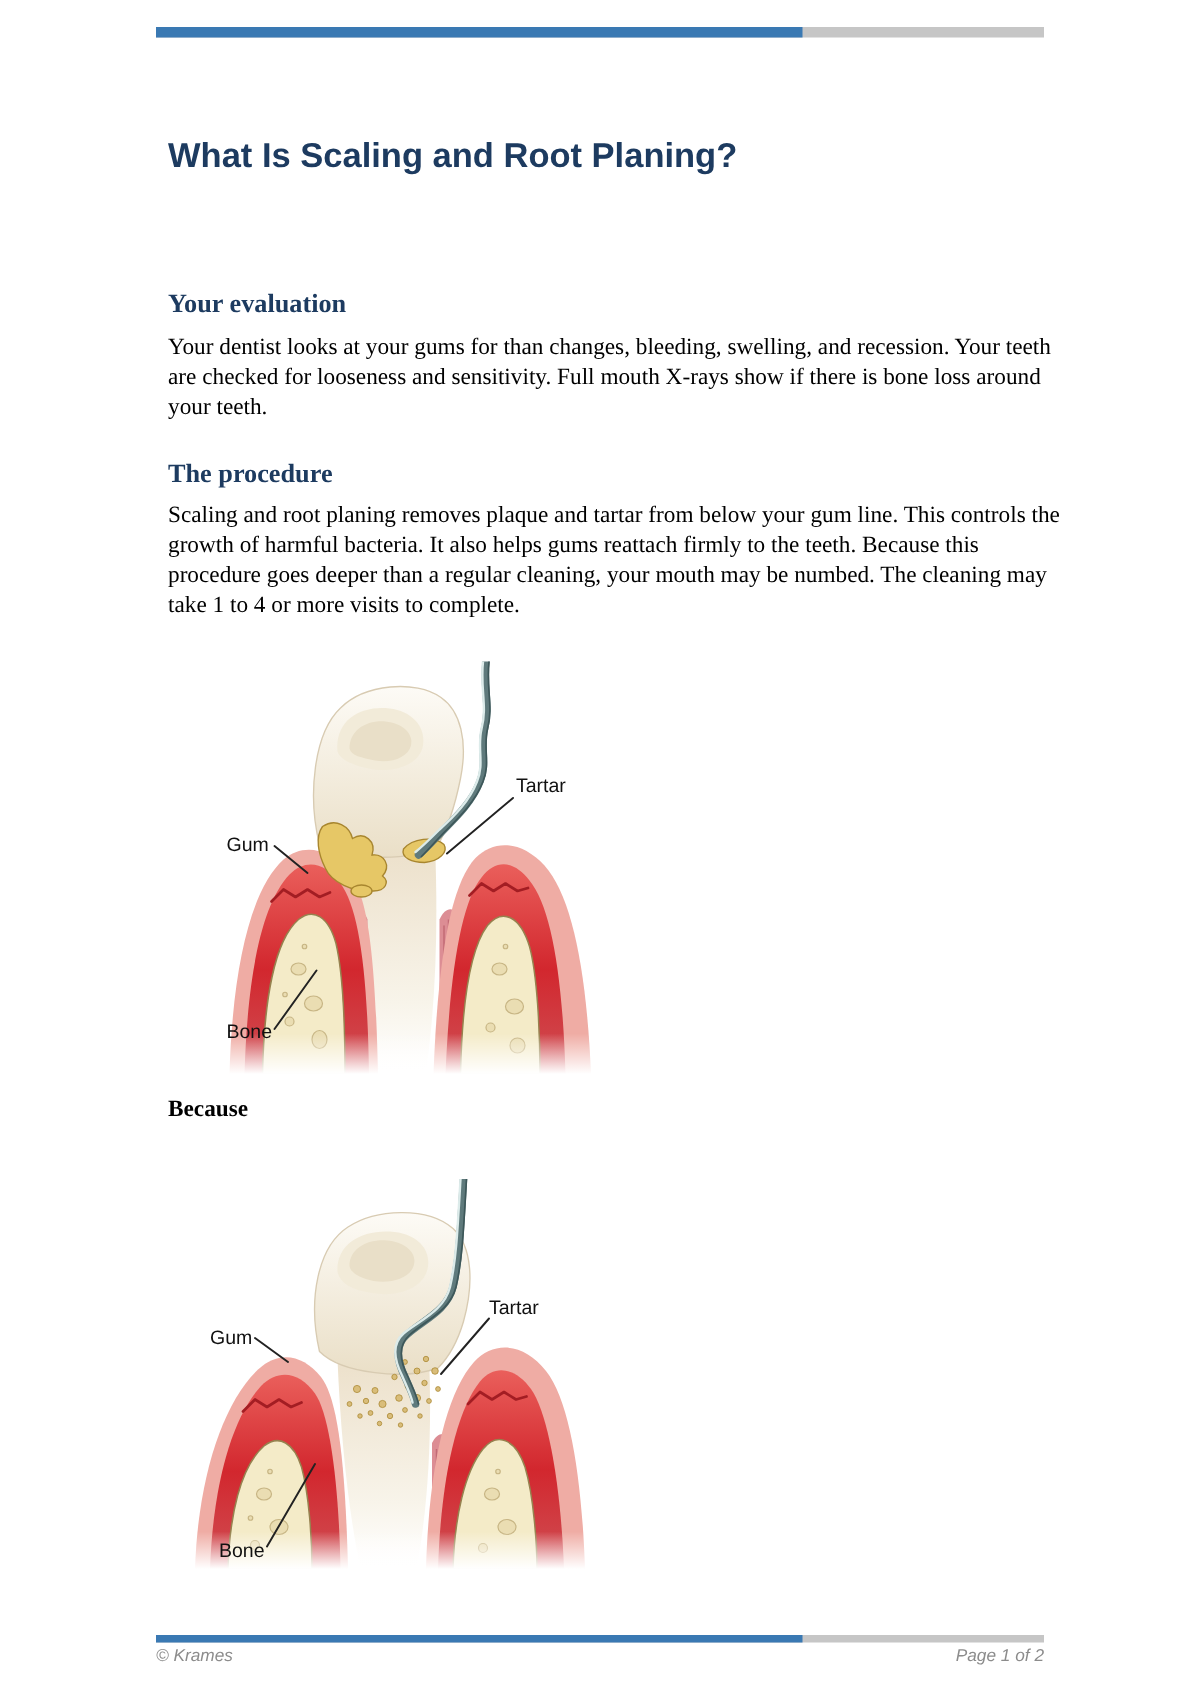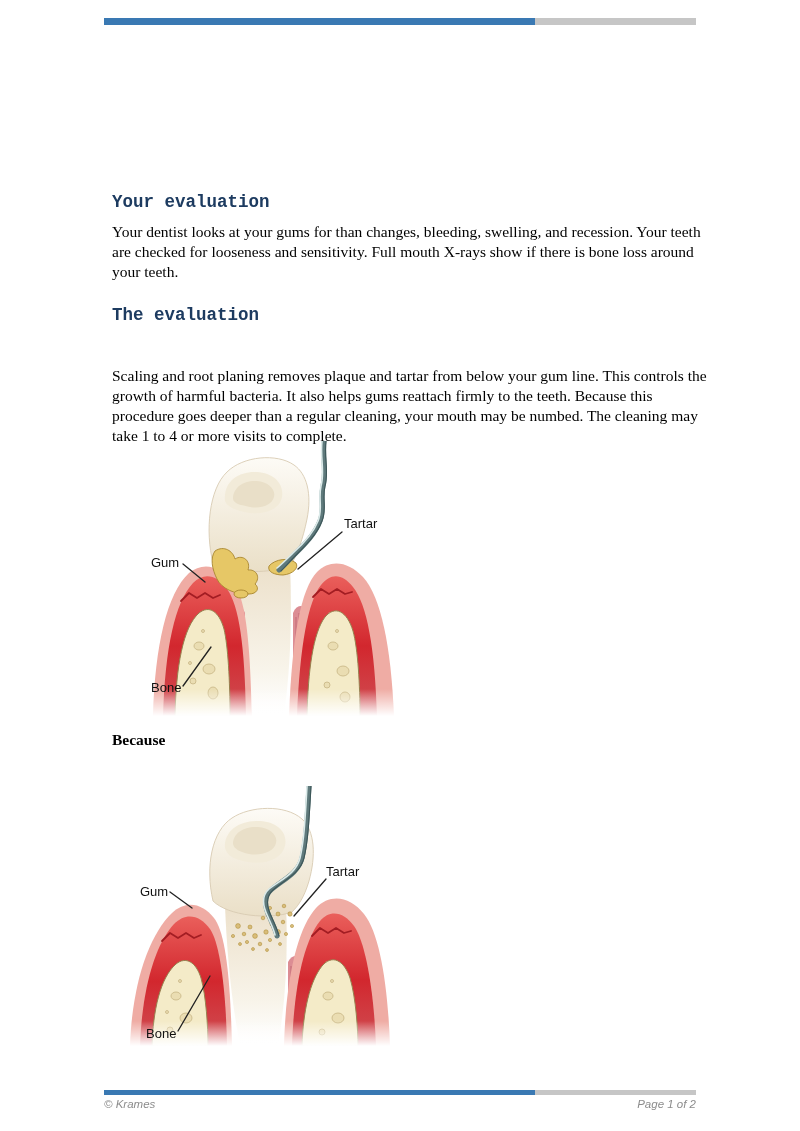--- a/index.html
+++ b/index.html
@@ -8,29 +8,29 @@
 
   .accent-bar{position:absolute;left:104px;width:592px;background:#c6c6c6;}
   .accent-bar.top{top:18px;height:7px;}
   .accent-bar.bottom{top:1090px;height:5px;}
   .accent-bar .blue{height:100%;width:431px;background:#3a79b3;}
 
   .doc-title{position:absolute;left:112px;top:90px;width:640px;margin:0;
              font-family:"Liberation Sans",sans-serif;font-weight:700;
              font-size:23px;color:#1d3b60;}
 
-  .h2{position:absolute;left:112px;margin:0;font-family:Liberation Mono, monospace;
+  .h2{position:absolute;left:112px;margin:0;font-family:Liberation Serif, serif;
       font-weight:700;font-size:17.5px;color:#1d3b60;}
   .para{position:absolute;left:112px;width:604px;margin:0;font-size:15.5px;line-height:20px;}
 
   #intro{top:129px;}
   #h2-eval{top:192px;}
   #p-eval{top:222px;}
   #h2-proc{top:305px;}
-  #p-proc{top:334px;margin-top:32px;}
+  #p-proc{top:334px;}
 
   .figure{position:absolute;}
   #fig-scaling{left:145px;top:441px;width:253px;height:275px;}
   #fig-rootplaning{left:120px;top:786px;width:280px;height:260px;}
 
   .caption{position:absolute;left:112px;top:731px;font-weight:700;font-size:15.5px;}
 
   .fig-label{font-family:"Liberation Sans",sans-serif;font-size:13px;fill:#111;}
   .leader{stroke:#222;stroke-width:1.3;fill:none;stroke-linecap:round;}
   .bone{fill:#f4ebc8;stroke:#96824f;stroke-width:1;}
@@ -50,26 +50,27 @@
 </style>
 </head>
 <body>
 
 <div class="page">
 
   <div class="accent-bar top">
     <div class="blue"></div>
   </div>
 
+  <h1 class="doc-title">What Is Scaling and Root Planing?</h1>
 
 
   <h2 class="h2" id="h2-eval">Your evaluation</h2>
   <p class="para" id="p-eval">Your dentist looks at your gums for than changes, bleeding, swelling, and recession. Your teeth are checked for looseness and sensitivity. Full mouth X-rays show if there is bone loss around your teeth.</p>
 
-  <h2 class="h2" id="h2-proc">The evaluation</h2>
+  <h2 class="h2" id="h2-proc">The procedure</h2>
   <p class="para" id="p-proc">Scaling and root planing removes plaque and tartar from below your gum line. This controls the growth of harmful bacteria. It also helps gums reattach firmly to the teeth. Because this procedure goes deeper than a regular cleaning, your mouth may be numbed. The cleaning may take 1 to 4 or more visits to complete.</p>
 
   <svg class="figure" id="fig-scaling" viewBox="0 0 253 275" role="img">
     <defs>
       <linearGradient id="g1-gum" x1="0" y1="0" x2="0" y2="1">
         <stop offset="0" stop-color="#ea5f5b"></stop>
           <stop offset="0.5" stop-color="#d2272e"></stop>
           <stop offset="1" stop-color="#cf5055"></stop>
       </linearGradient>
       <linearGradient id="g1-tooth" x1="0" y1="0" x2="0" y2="1">

